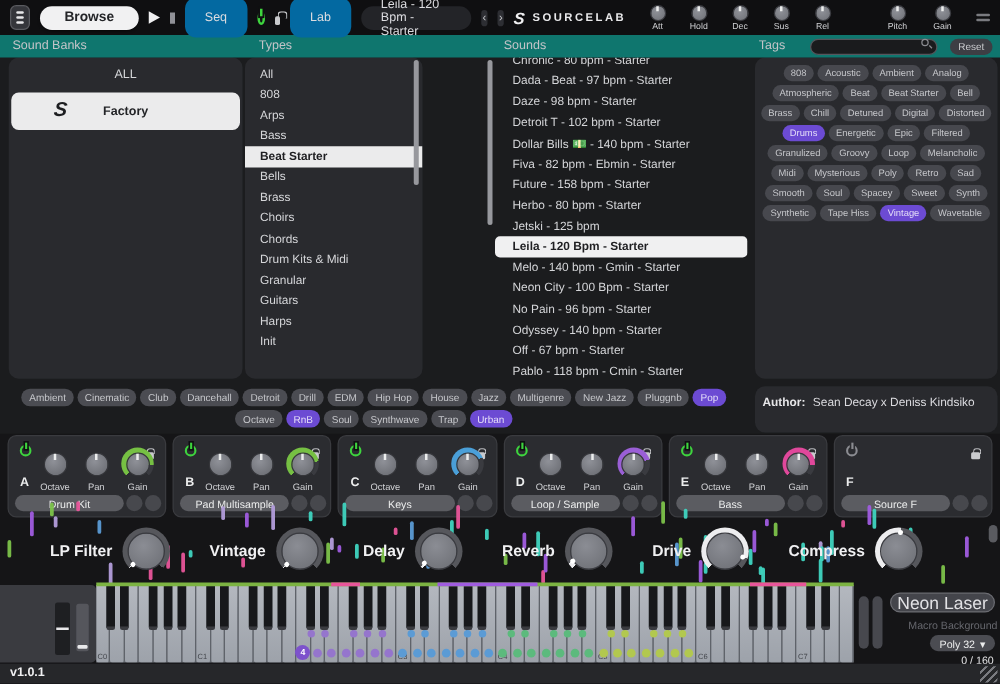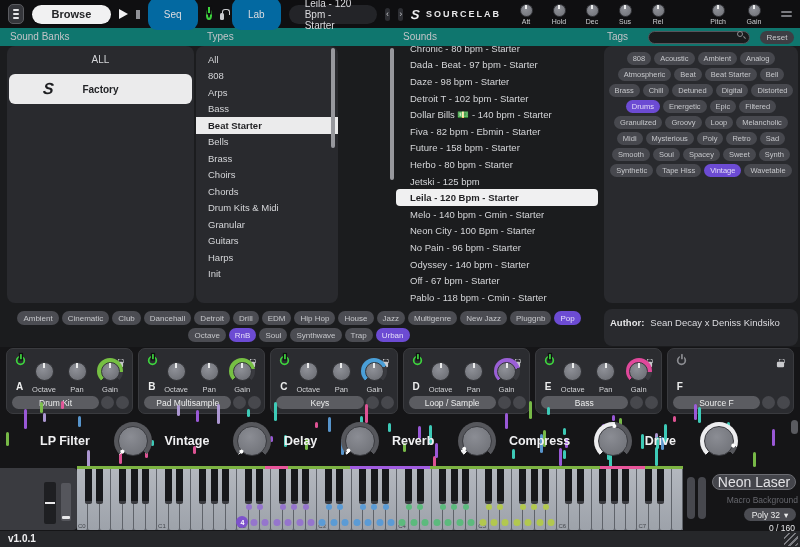--- a/index.html
+++ b/index.html
@@ -100,21 +100,21 @@
   .cknob .lbl { font-size:7.5px; color:#d2d3d6; margin-top:1px;}
   .gain-ring { position:absolute; inset:0; border-radius:50%;}
   .name-pill { position:absolute; left:5px; bottom:4px; width:calc(100% - 38px); height:13px;
     background:#5b5c61; border-radius:7px; font-size:8.5px; color:#eceded; display:flex; align-items:center; justify-content:center; cursor:pointer;}
   .pill-nav { position:absolute; bottom:4px; width:13px; height:13px; background:#47484d; border-radius:50%;
     color:#d5d6d9; font-size:8px; display:flex; align-items:center; justify-content:center; cursor:pointer;}
   .pill-nav.prev { right:18px; } .pill-nav.next { right:3px; }
   
   #macros { position:absolute; left:0; top:414px; width:800px; height:54px;
     display:flex; align-items:center; justify-content:space-between; padding:0 62px 0 40px; z-index:4;}
-  .macro { display:flex; align-items:center; gap:24px;}
+  .macro { display:flex; align-items:center; gap:8px;}
   .macro .mlabel { font-size:12.5px; font-weight:bold; color:#f0f0f2;}
   .macro .mk { position:relative; width:38px; height:38px;}
   .macro .ring { position:absolute; inset:0; border-radius:50%;}
   .macro .k { position:absolute; inset:4px; border-radius:50%;
     background:radial-gradient(circle at 42% 35%, #8b8d94, #6b6d73); border:1px solid #3a3b40; cursor:pointer;}
   .macro .dot { position:absolute; left:50%; top:50%; width:4px; height:4px; margin:-2px; border-radius:50%; background:#fff; z-index:3;}
   
   #streaks { position:absolute; left:0; top:0; width:800px; height:547px; pointer-events:none; z-index:3;}
   .streak { position:absolute; width:3px; border-radius:2px; opacity:.95;}
   
@@ -707,33 +707,33 @@
     </div>
       <div class="macro">
       <span class="mlabel">Reverb</span>
       <div class="mk">
         <div class="ring" style="background: conic-gradient(from 225deg, rgb(237, 237, 239) 0deg, rgb(237, 237, 239) 13.5deg, rgb(86, 87, 92) 13.5deg, rgb(86, 87, 92) 270deg, transparent 270deg);"></div>
         <div class="k"></div>
         <div class="dot" style="transform: rotate(238.5deg) translateY(-15px);"></div>
       </div>
     </div>
       <div class="macro">
+      <span class="mlabel">Drive</span>
+      <div class="mk">
+        <div class="ring" style="background: conic-gradient(from 225deg, rgb(237, 237, 239) 0deg, rgb(237, 237, 239) 243deg, rgb(86, 87, 92) 243deg, rgb(86, 87, 92) 270deg, transparent 270deg);"></div>
+        <div class="k"></div>
+        <div class="dot" style="transform: rotate(468deg) translateY(-15px);"></div>
+      </div>
+    </div>
+      <div class="macro">
       <span class="mlabel">Compress</span>
       <div class="mk">
         <div class="ring" style="background: conic-gradient(from 225deg, rgb(237, 237, 239) 0deg, rgb(237, 237, 239) 140.4deg, rgb(86, 87, 92) 140.4deg, rgb(86, 87, 92) 270deg, transparent 270deg);"></div>
         <div class="k"></div>
         <div class="dot" style="transform: rotate(365.4deg) translateY(-15px);"></div>
-      </div>
-    </div>
-      <div class="macro">
-      <span class="mlabel">Drive</span>
-      <div class="mk">
-        <div class="ring" style="background: conic-gradient(from 225deg, rgb(237, 237, 239) 0deg, rgb(237, 237, 239) 243deg, rgb(86, 87, 92) 243deg, rgb(86, 87, 92) 270deg, transparent 270deg);"></div>
-        <div class="k"></div>
-        <div class="dot" style="transform: rotate(468deg) translateY(-15px);"></div>
       </div>
     </div>
     </div>
 
   <div id="streaks">
       <span class="streak" style="left: 464.023px; top: 429.11px; height: 19.639px; background: rgb(91, 155, 213);"></span>
       <span class="streak" style="left: 598.934px; top: 438.608px; height: 13.3379px; background: rgb(63, 212, 192);"></span>
       <span class="streak" style="left: 42.7587px; top: 412.674px; height: 9.59782px; background: rgb(179, 157, 219);"></span>
       <span class="streak" style="left: 565.219px; top: 437.597px; height: 10.7902px; background: rgb(160, 92, 224);"></span>
       <span class="streak" style="left: 86.6119px; top: 450.37px; height: 18.5972px; background: rgb(179, 157, 219);"></span>

